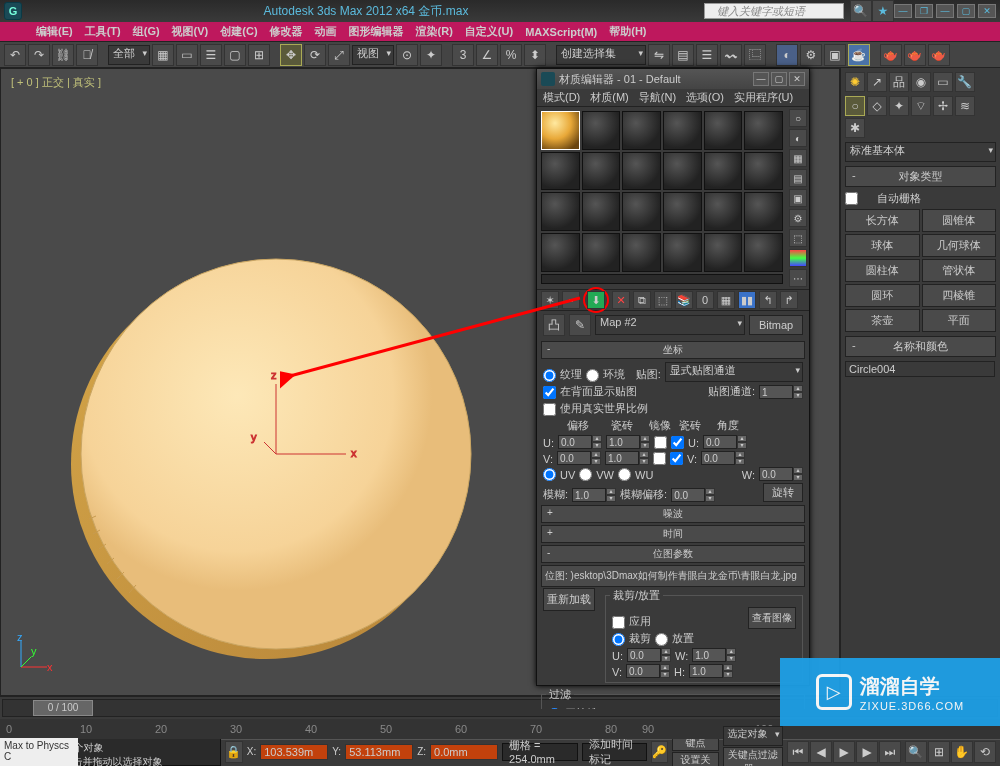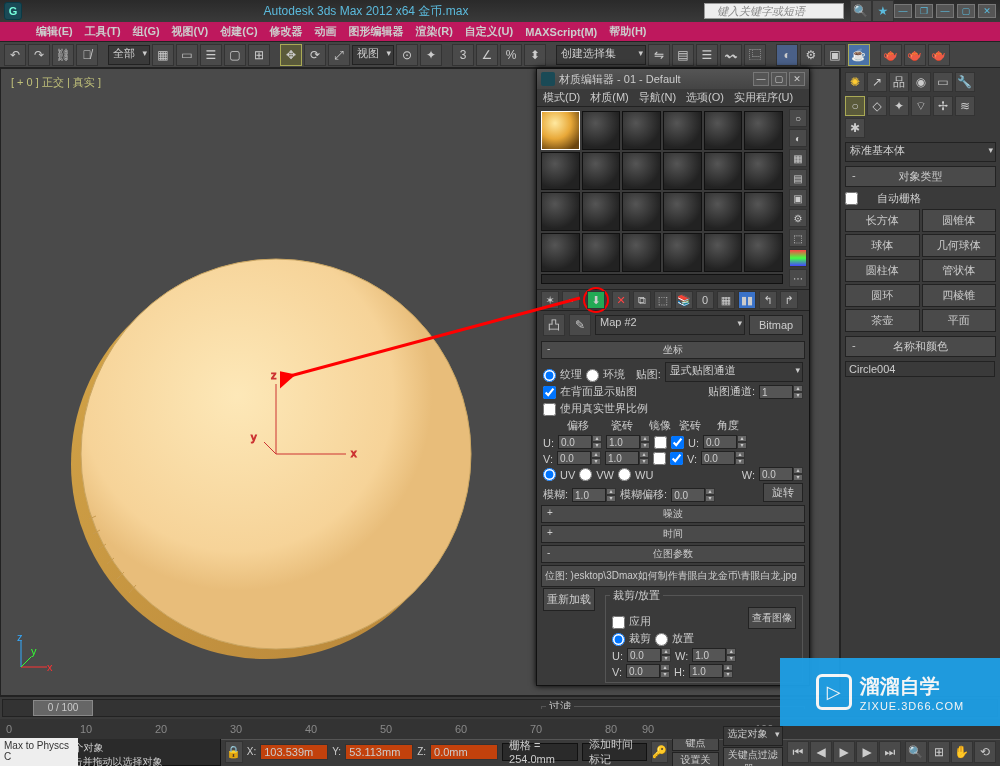--- a/index.html
+++ b/index.html
@@ -509,21 +509,21 @@
           </div>
         </div>
       <button class="wide-btn" style="margin-left:auto;padding:1px 8px">旋转</button>
     </div>
     <div class="section-title">噪波</div>
     <div class="section-title">时间</div>
     <div class="section-title open">位图参数</div>
     <button class="wide-btn wide" style="text-align:left;font-size:10px">位图:  )esktop\3Dmax如何制作青眼白龙金币\青眼白龙.jpg</button>
     <div class="param-row" style="align-items:flex-start">
       <button class="wide-btn">重新加载</button>
-      <fieldset style="flex:1;margin:0 0 12px 6px">
+      <fieldset style="flex:1;margin:0 0 0 6px">
         <legend>裁剪/放置</legend>
         <div class="param-row">
             <input type="checkbox" style="">
             <span>应用</span>
           <button class="wide-btn" style="margin-left:auto;font-size:10px">查看图像</button>
           </div>
         <div class="param-row">
             <input type="radio" checked="" style="">
             <span>裁剪</span>
           <input type="radio" style="">

